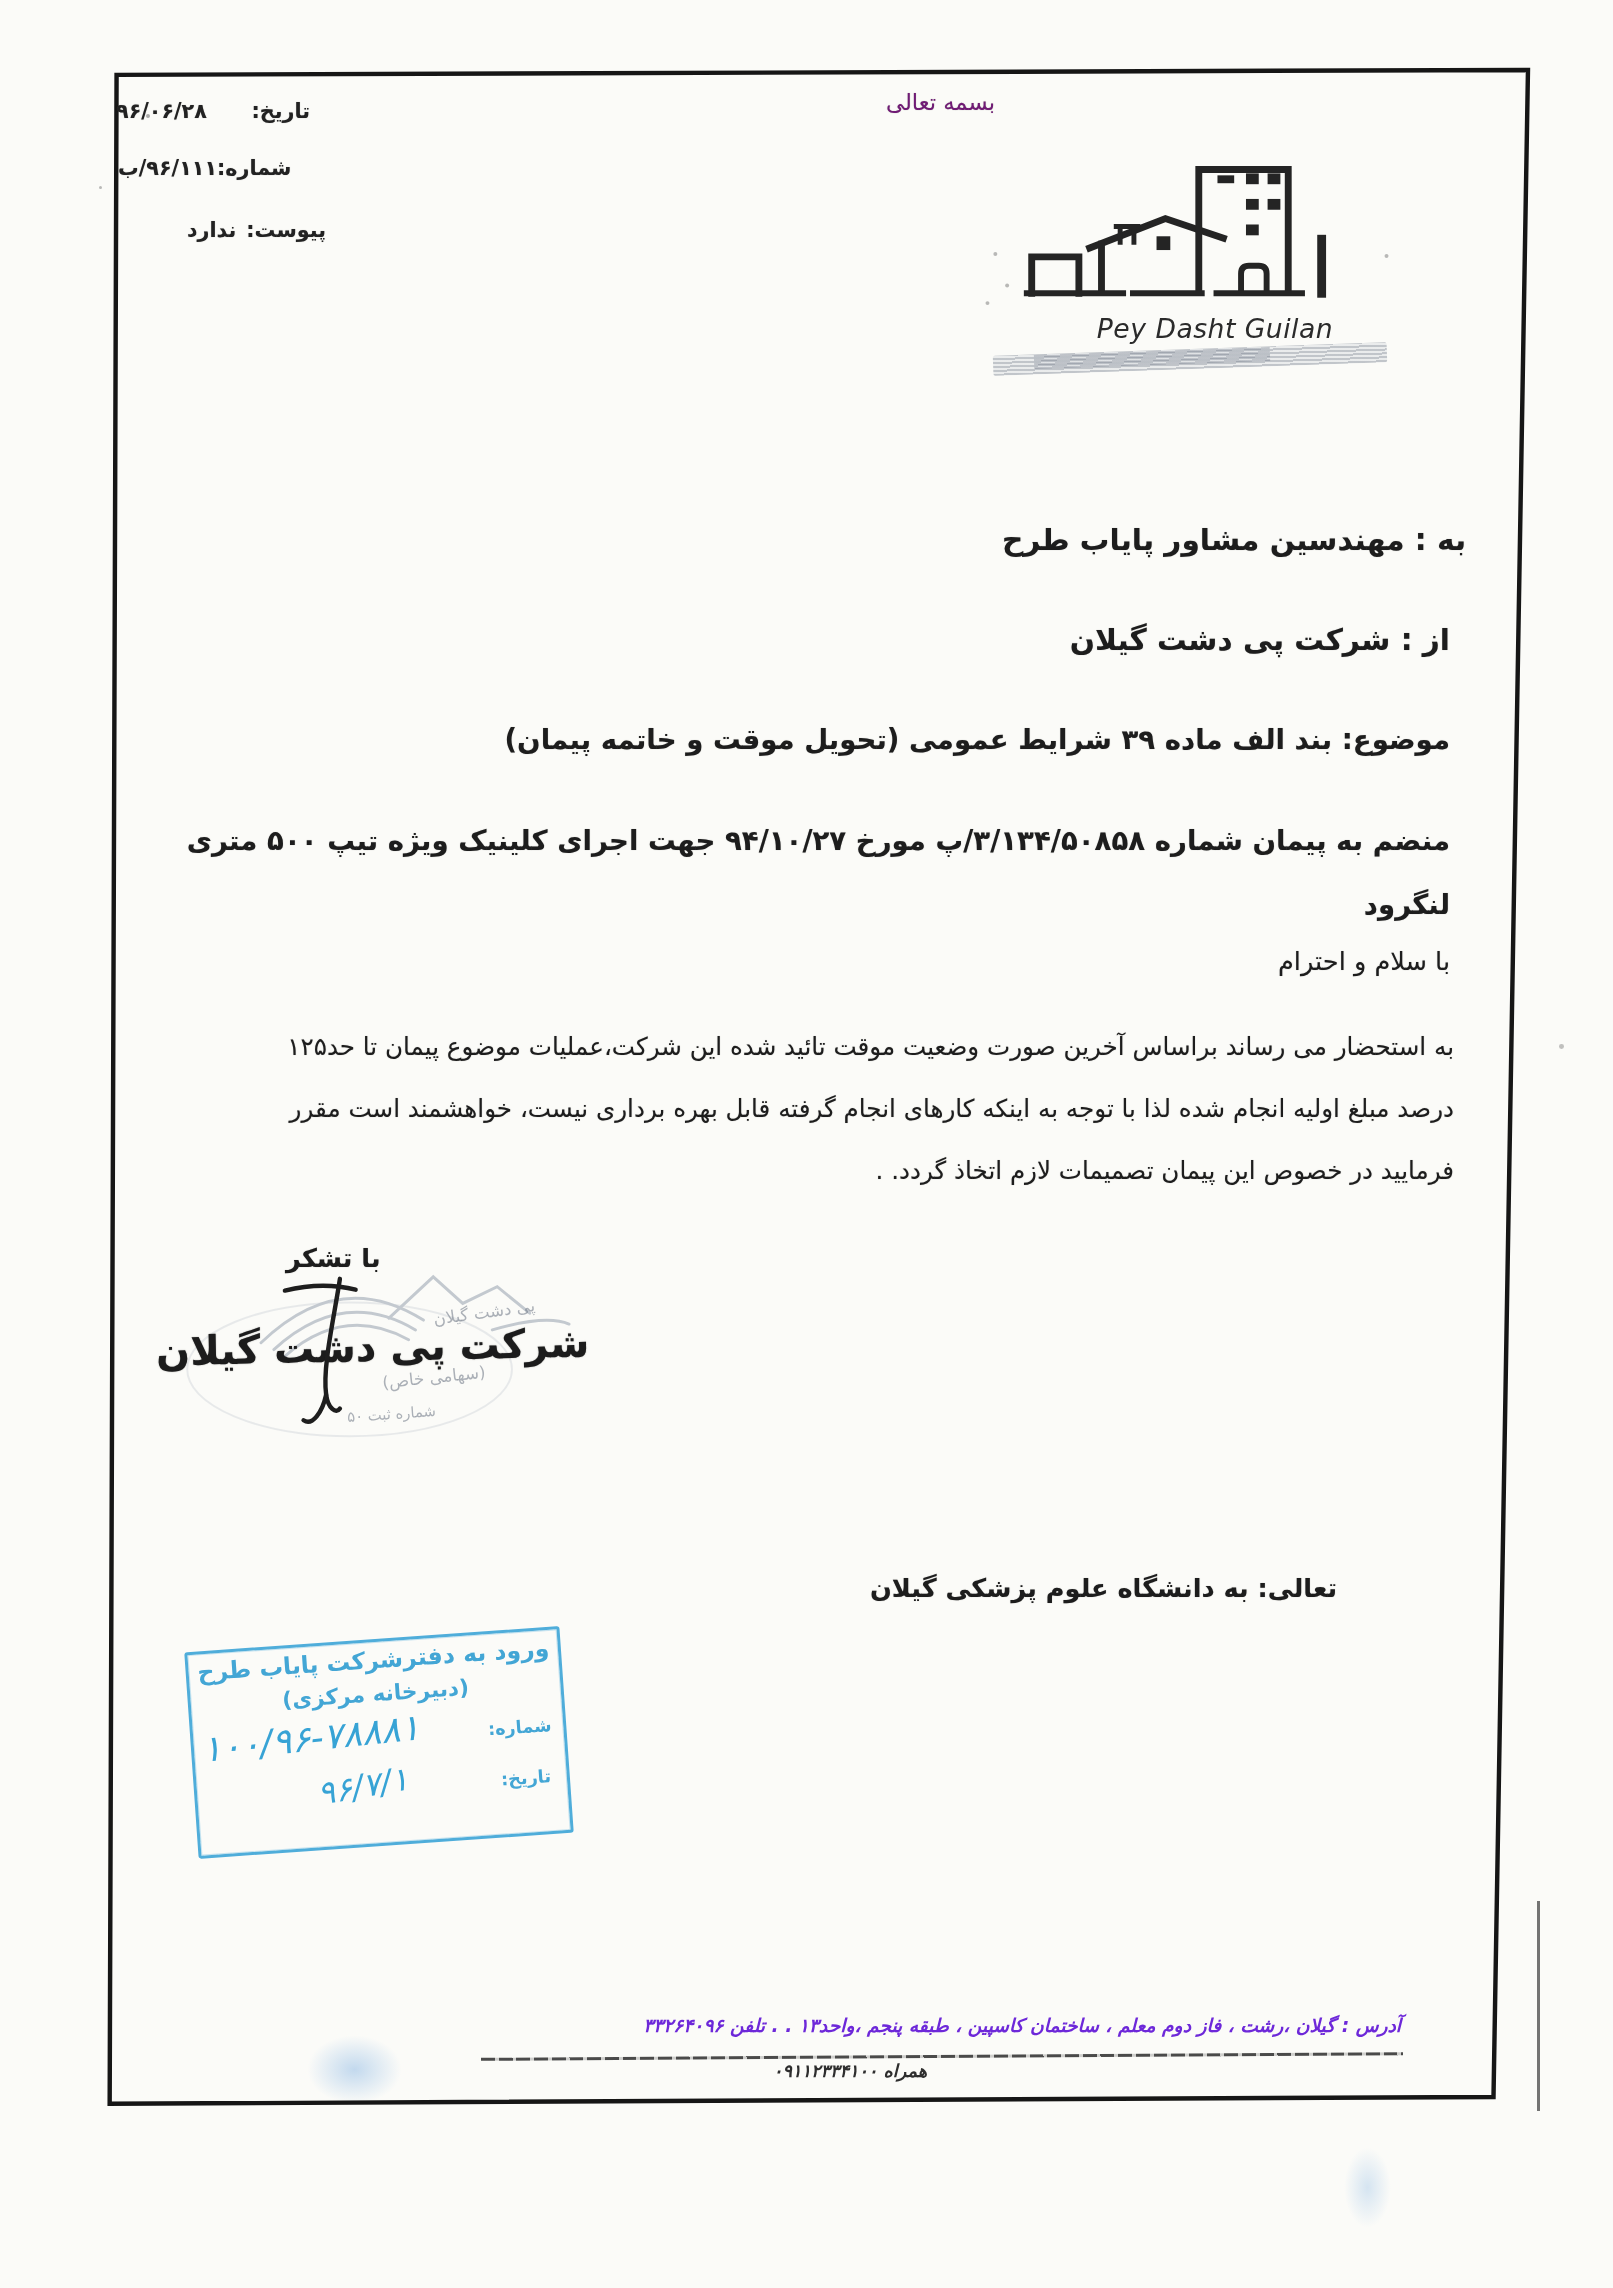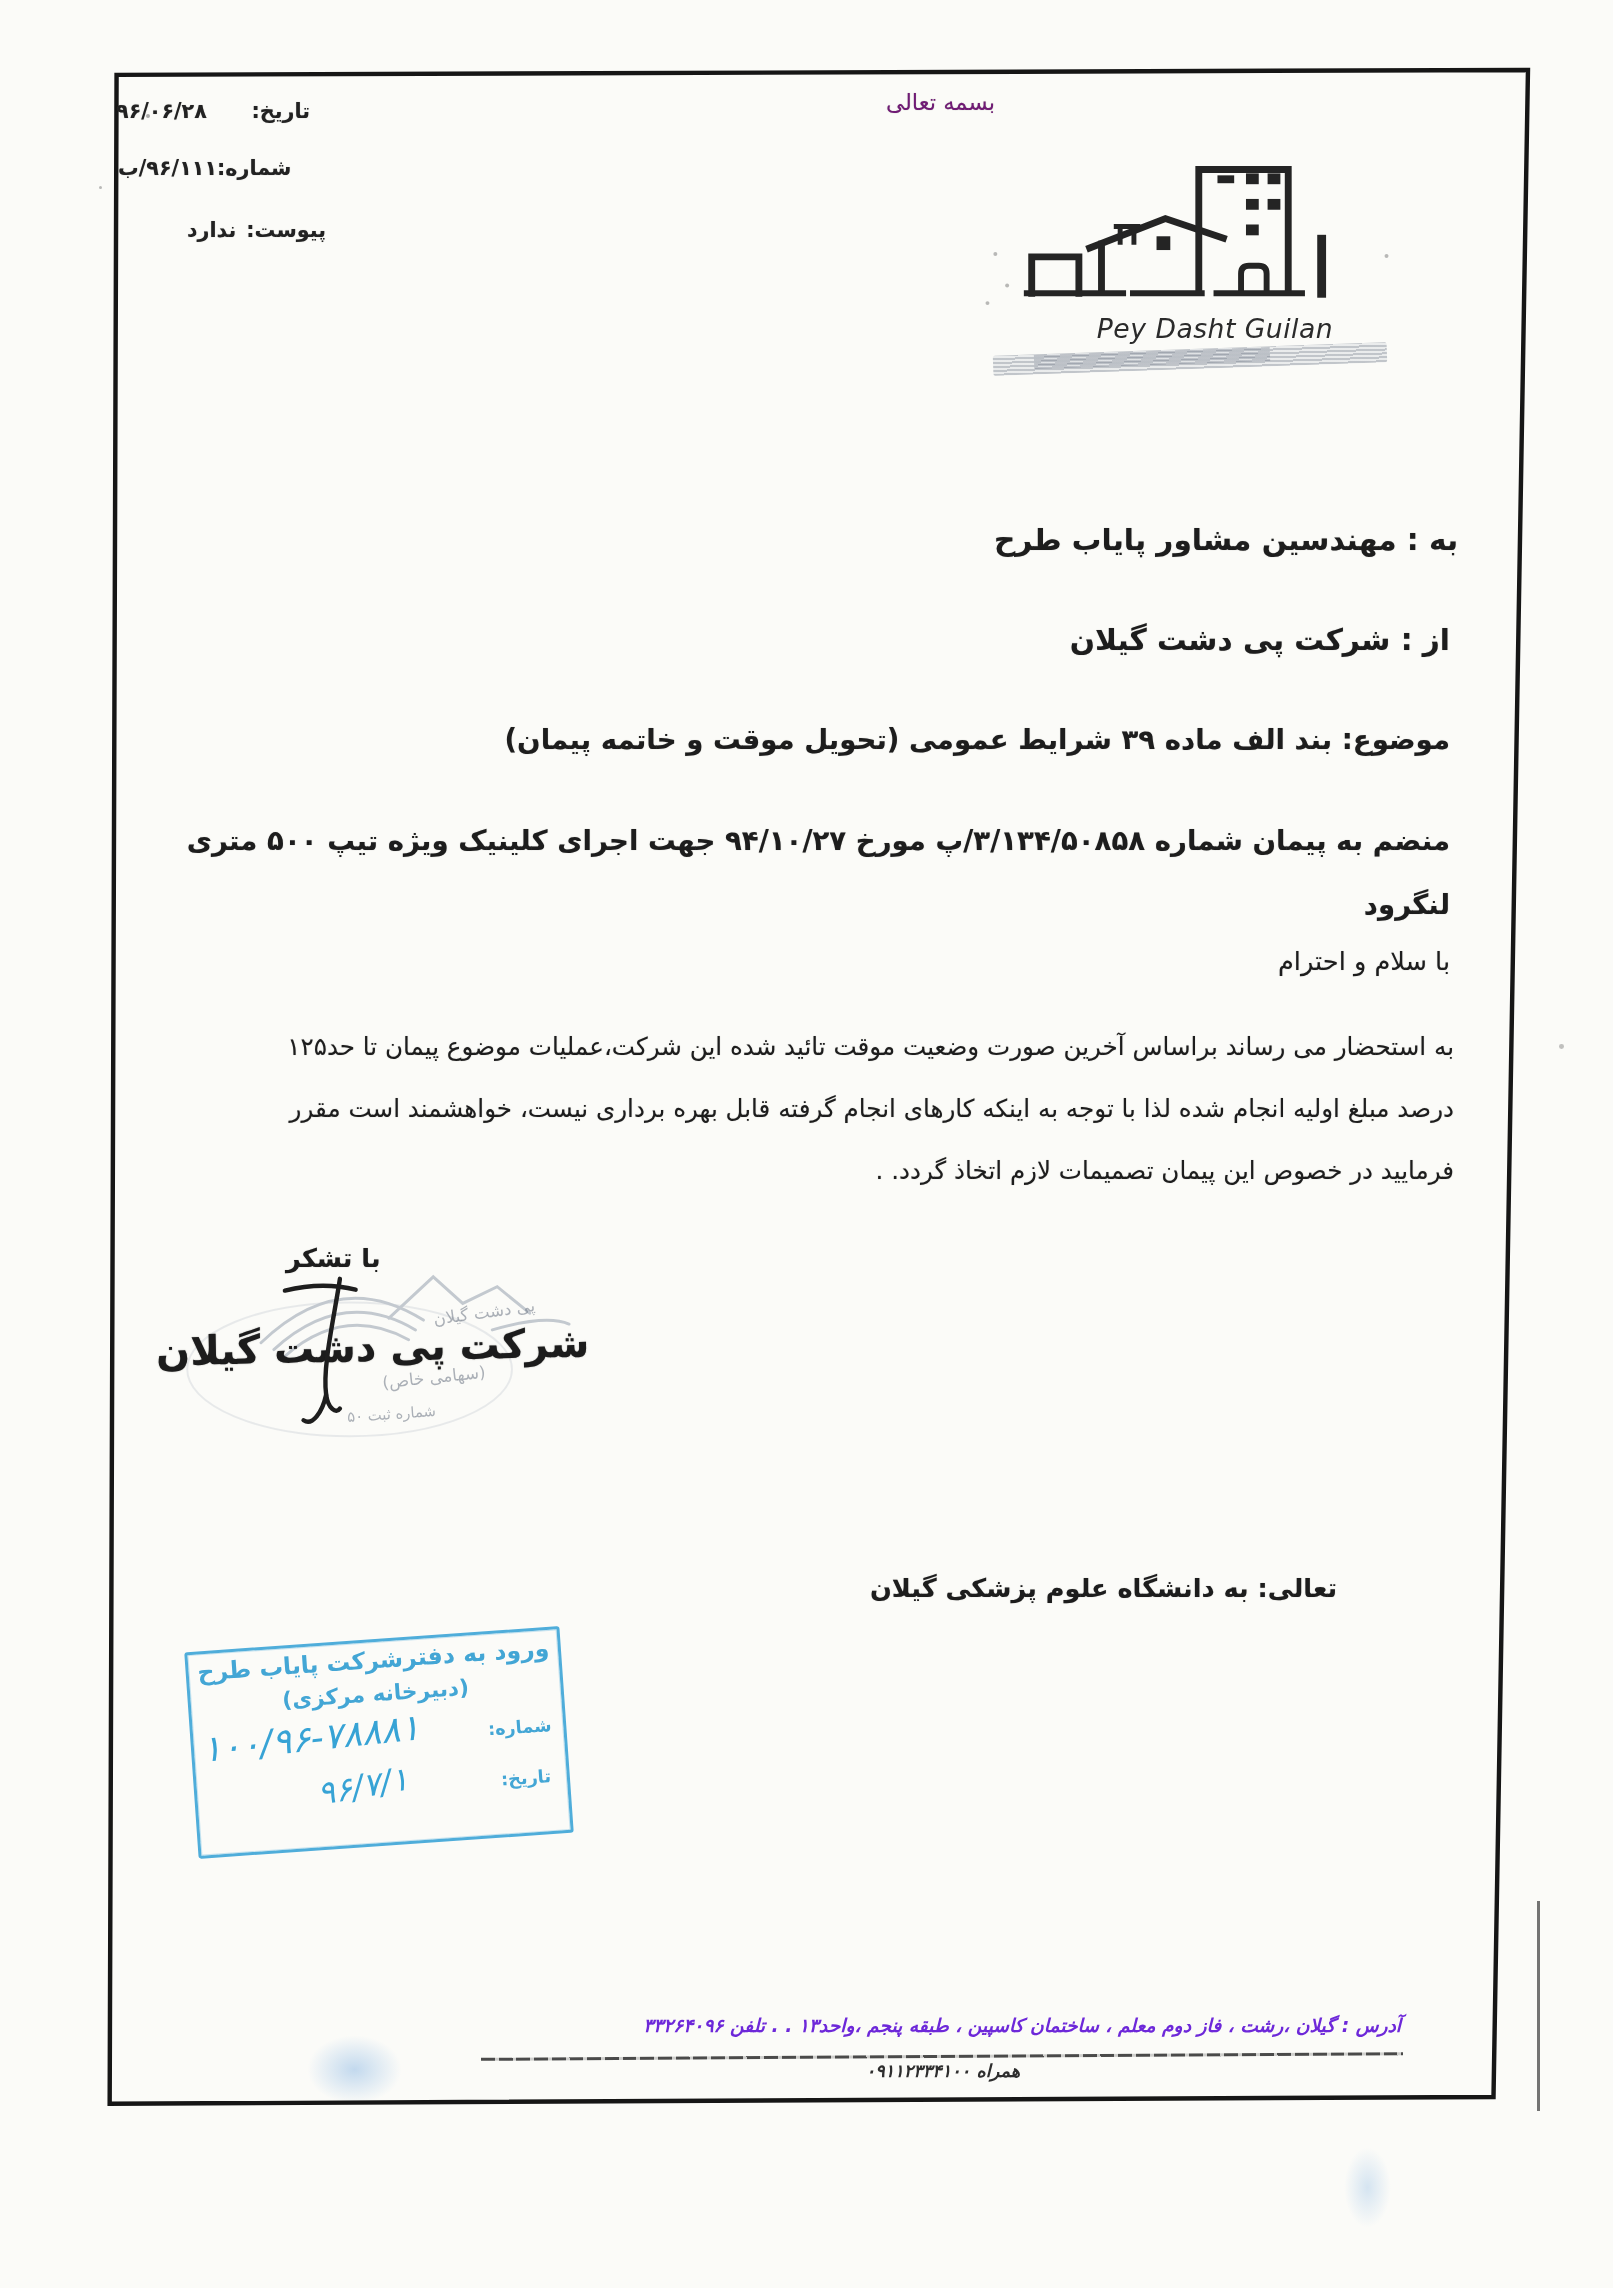--- a/index.html
+++ b/index.html
@@ -29,21 +29,21 @@
   .logo-text{position:absolute;left:116px;top:175px;width:248px;text-align:center;
     font-size:26.6px;color:#2b2b2b;direction:ltr;letter-spacing:0.5px;font-style:italic;}
   .logo-ground{position:absolute;left:17.7px;top:211px;width:394px;height:19.7px;
     transform:rotate(-2deg);opacity:.75;border-radius:2px;
     background:repeating-linear-gradient(0deg,rgba(110,120,136,.55) 0 2px,rgba(175,183,196,.30) 2px 3.9px);}
   .logo-ground2{position:absolute;left:59px;top:213px;width:236px;height:13.8px;
     transform:rotate(-2deg);opacity:.5;
     background:repeating-linear-gradient(0deg,rgba(90,100,118,.6) 0 2px,rgba(150,160,175,.25) 2px 3.9px);}
 
   
-  .to-line{right:156px;top:523px;font-size:29.6px;}
+  .to-line{right:148px;top:523px;font-size:29.6px;}
   .from-line{right:164px;top:623px;font-size:29.6px;margin-left:22px;}
   .subject-line{right:164px;top:723px;font-size:27.6px;}
   .ref-line{right:164px;top:824px;font-size:27.6px;}
   .ref-line2{right:164px;top:888px;font-size:27.6px;margin-left:27px;}
   .salutation{right:164px;top:946px;font-size:25.6px;}
   .body1{right:160px;top:1032px;font-size:24.6px;}
   .body2{right:160px;top:1094px;font-size:24.6px;}
   .body3{right:160px;top:1156px;font-size:24.6px;}
   .closing{left:286px;top:1243px;font-size:25.6px;}
   .company-sig{left:156px;top:1324px;font-size:40px;font-weight:bold;color:#1c1c1c;
@@ -64,21 +64,21 @@
   .stamp .numval{position:absolute;left:7.9px;top:71px;font-size:36px;color:#2d9fd4;
     letter-spacing:2px;font-style:italic;transform:rotate(-2deg);}
   .stamp .datelab{position:absolute;right:15.8px;top:136px;font-size:17.7px;font-weight:bold;}
   .stamp .dateval{position:absolute;left:120px;top:124px;font-size:32.5px;color:#2d9fd4;
     letter-spacing:3px;font-style:italic;transform:rotate(-6deg);}
 
   
   .addr{right:213px;top:2015px;font-size:18.7px;font-style:italic;font-weight:600;color:#6d28d9;}
   .addr-rule{left:481px;top:2055px;width:922px;height:3px;transform:rotate(-.35deg);opacity:.85;
     background:repeating-linear-gradient(90deg,#2b2b2b 0 13.8px,rgba(43,43,43,.25) 13.8px 17.7px);}
-  .mobile{left:680px;top:2061px;width:340px;font-size:17.7px;font-style:italic;font-weight:600;color:#2e2e2e;}
+  .mobile{left:680px;top:2061px;width:340px;text-align:center;font-size:17.7px;font-style:italic;font-weight:600;color:#2e2e2e;}
 
   
   .smudge1{left:307px;top:2035px;width:95px;height:69px;
     background:radial-gradient(ellipse at center,rgba(125,175,225,.45),rgba(125,175,225,0) 70%);}
   .smudge2{left:1344px;top:2147px;width:47px;height:81px;
     background:radial-gradient(ellipse at center,rgba(125,175,225,.30),rgba(125,175,225,0) 70%);}
   .stray-line{left:1537px;top:1901px;width:3px;height:210px;background:#3a3a3a;opacity:.7;}
   .speck{border-radius:50%;background:#777;}
   svg{display:block;}
 </style>

